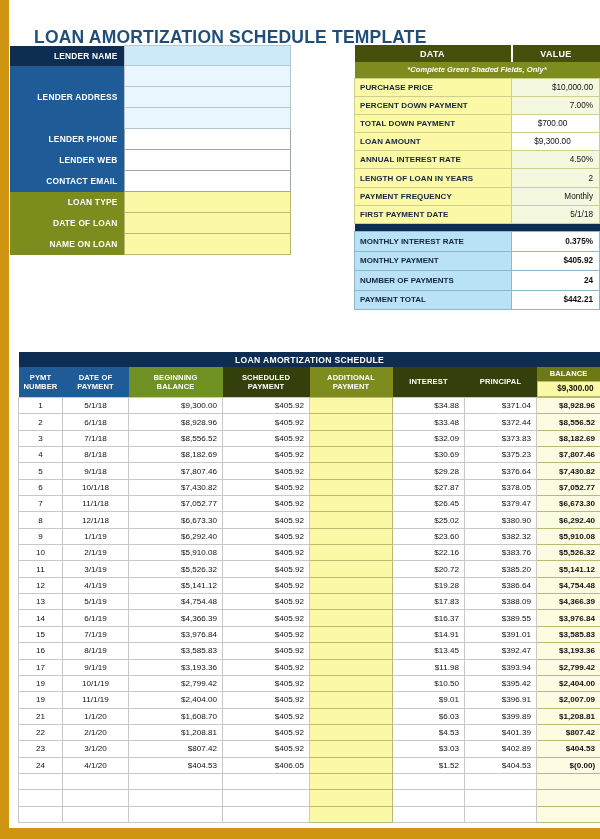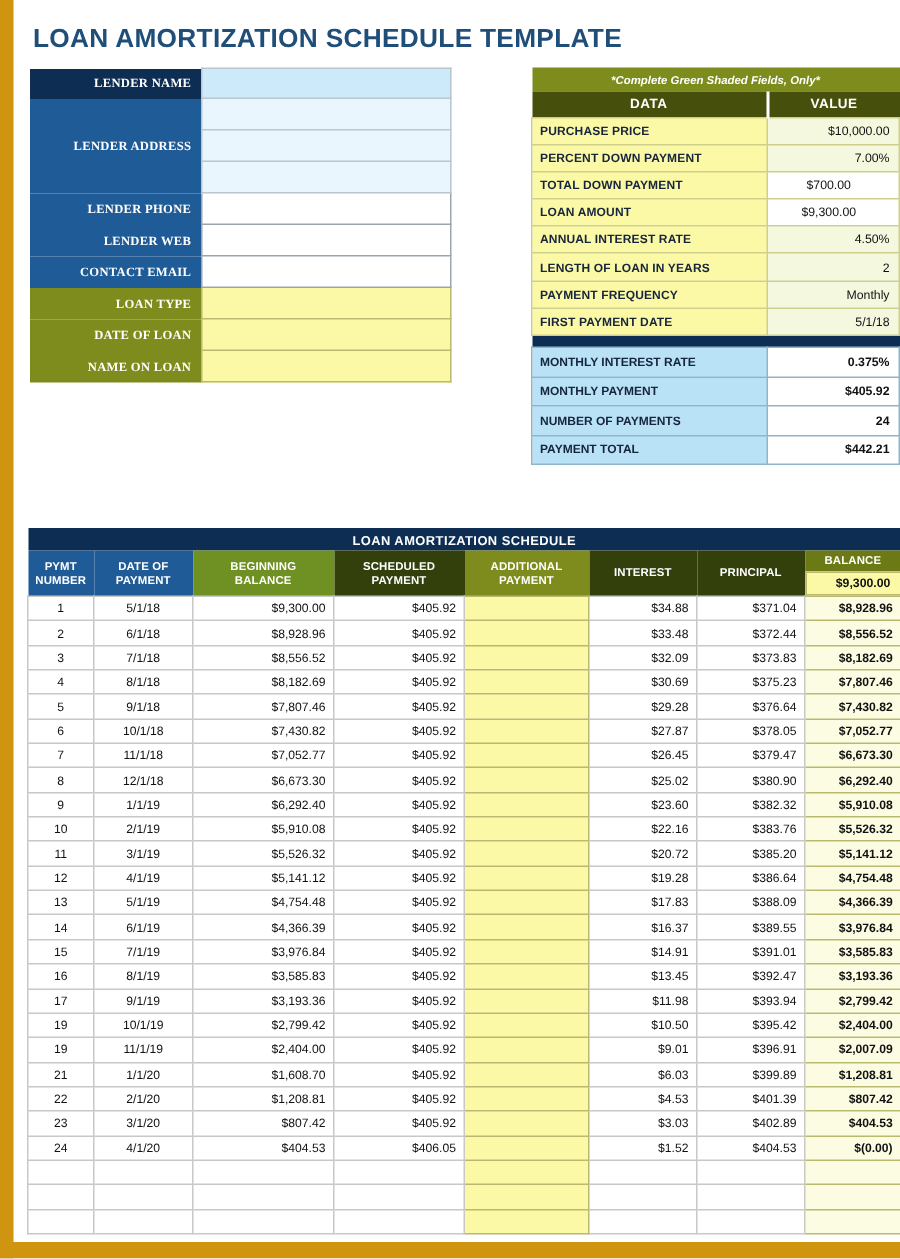--- a/index.html
+++ b/index.html
@@ -11,21 +11,21 @@
     font-family: "Liberation Sans", sans-serif;
     overflow: hidden;
   }
   #page {
     position: relative;
     width: 600px;
     height: 839px;
     background: #ffffff;
     border-left: 9px solid #cf9410;
     border-bottom: 11px solid #cf9410;
-    padding: 4px;
+    padding: 16px;
   }
   
   #title {
     font-size: 17.5px;
     font-weight: bold;
     color: #1f4e79;
     letter-spacing: 0.2px;
     padding: 11px 0 0 9px;
     line-height: 20px;
     white-space: nowrap;
@@ -38,24 +38,23 @@
     font-weight: bold;
     color: #ffffff;
     text-align: right;
     padding-right: 6px;
     letter-spacing: 0.2px;
     white-space: nowrap;
   }
   
   #lender-block {
     position: absolute;
-    left: 11px;
+    left: 1px;
     top: 45px;
     width: 279px;
-    font-family: Liberation Serif, serif;
   }
   #lender-block table { width: 281px; table-layout: fixed; }
   .lender-label-col { width: 114px; }
   .nav-dark  { background: #0d2d52; }
   .nav-mid   { background: #1f5b96; }
   .olive     { background: #7d8c1d; }
   .in-blue   { background: #cdeafb; border: 1px solid #b7c6cf; }
   .in-blue-l { background: #eaf6fd; border: 1px solid #b7c6cf; }
   .in-white  { background: #ffffff; border: 1px solid #9aa6ad; }
   .in-yellow { background: #fbf9a6; border: 1px solid #b9b96f; }
@@ -250,25 +249,25 @@
   </div>
 
   <div id="data-block">
     <table>
       <colgroup>
           <col class="dv-label-col">
           <col>
         </colgroup>
       <tbody>
         <tr>
-          <td class="dv-sub" colspan="2">*Complete Green Shaded Fields, Only*</td>
-        </tr>
-        <tr>
           <td class="dv-head">DATA</td>
           <td class="dv-head" style="border-left:2px solid #ffffff;">VALUE</td>
+        </tr>
+        <tr>
+          <td class="dv-sub" colspan="2">*Complete Green Shaded Fields, Only*</td>
         </tr>
 
         <tr>
           <td class="dv-k">PURCHASE PRICE</td>
           <td class="dv-v">$10,000.00</td>
         </tr>
         <tr>
           <td class="dv-k">PERCENT DOWN PAYMENT</td>
           <td class="dv-v">7.00%</td>
         </tr>

